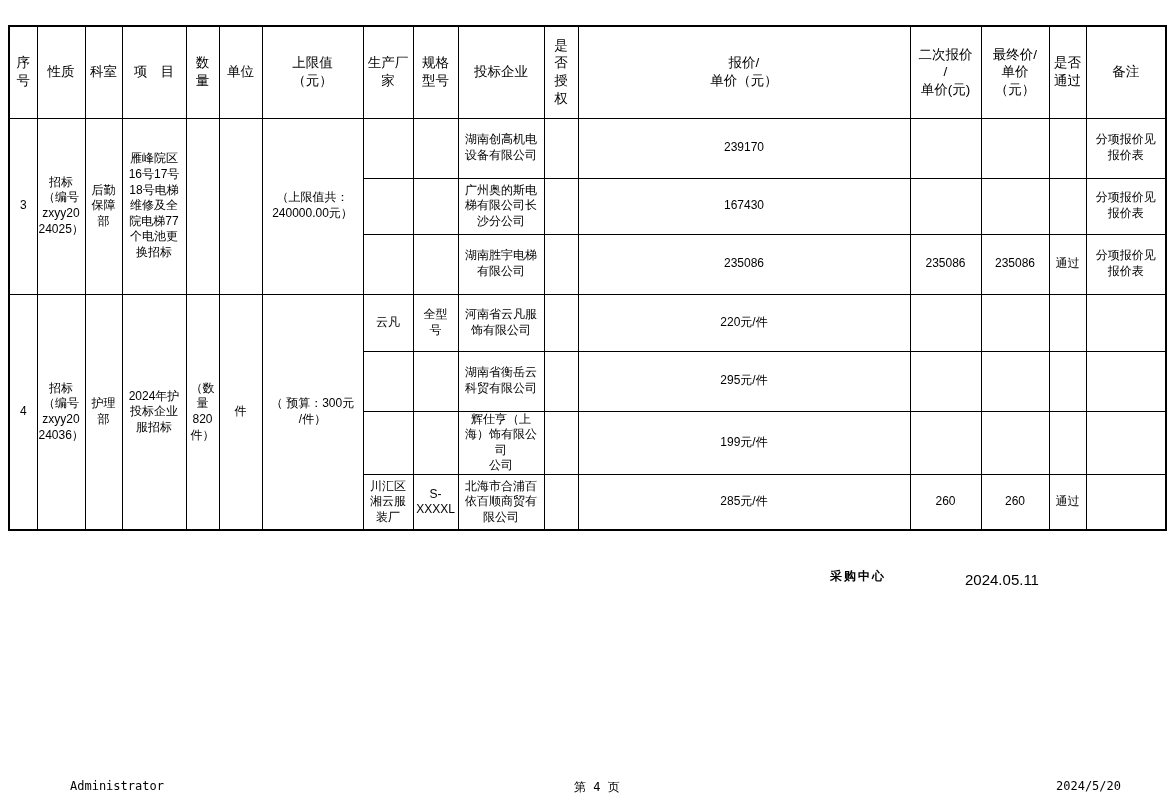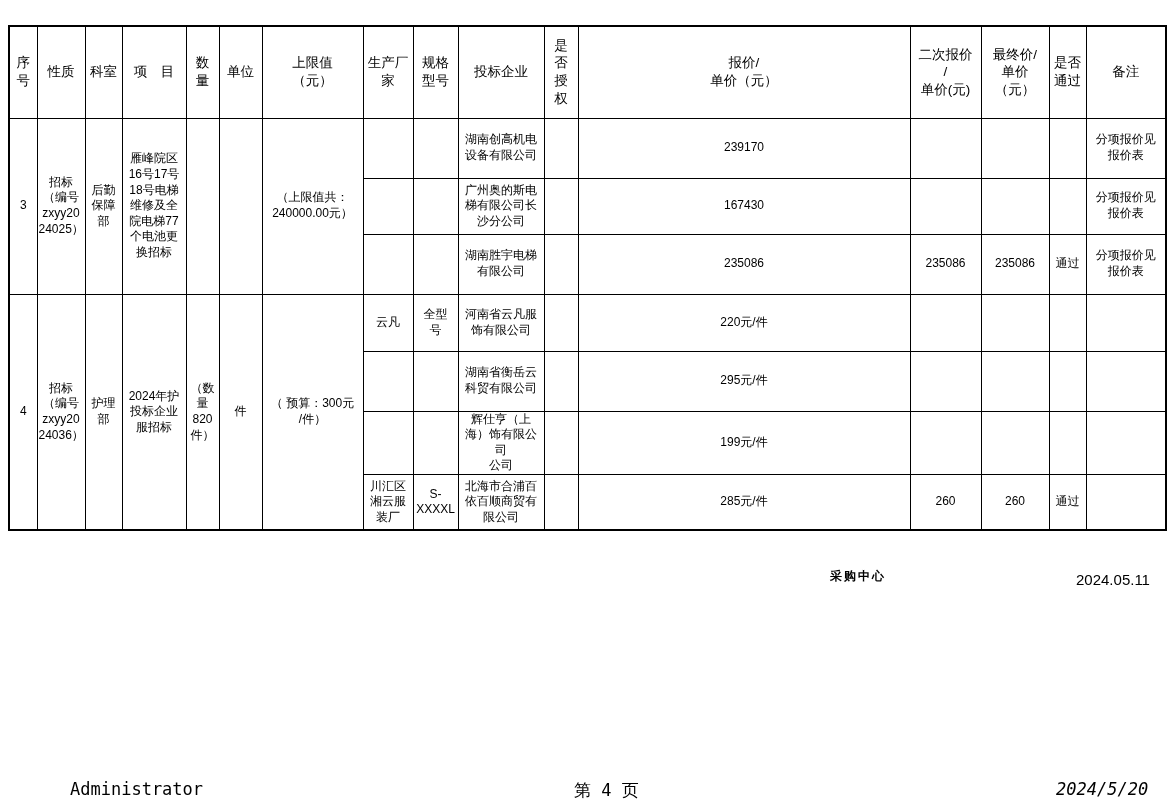--- a/index.html
+++ b/index.html
@@ -37,31 +37,31 @@
   tr.hh  { height: 92px; }
   tr.h60 { height: 60px; }
   tr.h57 { height: 57px; }
   tr.h56 { height: 56px; }
 
   .sig-dept {
     position: absolute; left: 830px; top: 568px;
     font-size: 12px; font-weight: 600; letter-spacing: 2px;
   }
   .sig-date {
-    position: absolute; left: 1076px; top: 571px;
+    position: absolute; left: 965px; top: 571px;
     font-size: 15px;
   }
   .footer-left, .footer-center, .footer-right {
     position: absolute; top: 779px;
     font-family: "DejaVu Sans Mono", monospace;
-    font-size: 17px;
+    font-size: 12px;
   }
   .footer-left   { left: 70px; }
   .footer-center { left: 574px; }
-  .footer-right  { left: 1056px; font-style: italic; }
+  .footer-right  { left: 1056px; }
 </style>
 </head>
 <body>
 
 <div class="page">
 
   <table class="main">
     <colgroup>
       <col style="width:28px">
         <col style="width:48px">

